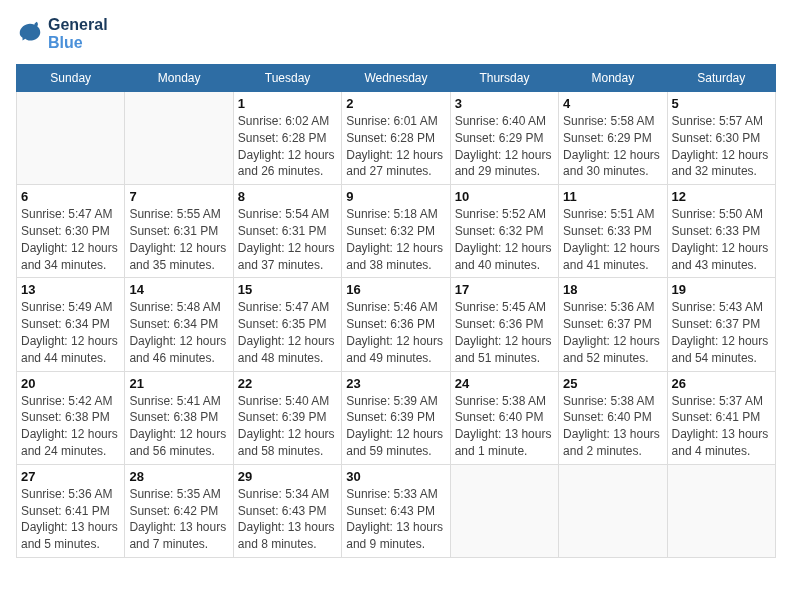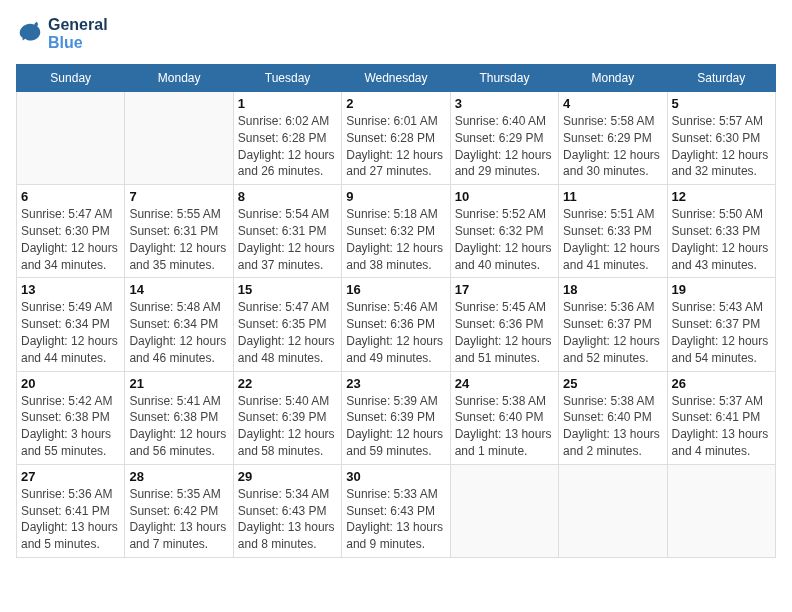--- a/index.html
+++ b/index.html
@@ -193,21 +193,21 @@
           <div class="cell-content"><span>Sunrise: 5:36 AM</span><br><span>Sunset: 6:37 PM</span><br><span>Daylight: 12 hours and 52 minutes.</span></div>
         </td>
         <td>
           <span class="day-num">19</span>
           <div class="cell-content"><span>Sunrise: 5:43 AM</span><br><span>Sunset: 6:37 PM</span><br><span>Daylight: 12 hours and 54 minutes.</span></div>
         </td>
       </tr>
       <tr>
         <td>
           <span class="day-num">20</span>
-          <div class="cell-content"><span>Sunrise: 5:42 AM</span><br><span>Sunset: 6:38 PM</span><br><span>Daylight: 3 hours and 55 minutes.</span></div>
+          <div class="cell-content"><span>Sunrise: 5:42 AM</span><br><span>Sunset: 6:38 PM</span><br><span>Daylight: 12 hours and 24 minutes.</span></div>
         </td>
         <td>
           <span class="day-num">21</span>
           <div class="cell-content"><span>Sunrise: 5:41 AM</span><br><span>Sunset: 6:38 PM</span><br><span>Daylight: 12 hours and 56 minutes.</span></div>
         </td>
         <td>
           <span class="day-num">22</span>
           <div class="cell-content"><span>Sunrise: 5:40 AM</span><br><span>Sunset: 6:39 PM</span><br><span>Daylight: 12 hours and 58 minutes.</span></div>
         </td>
         <td>

